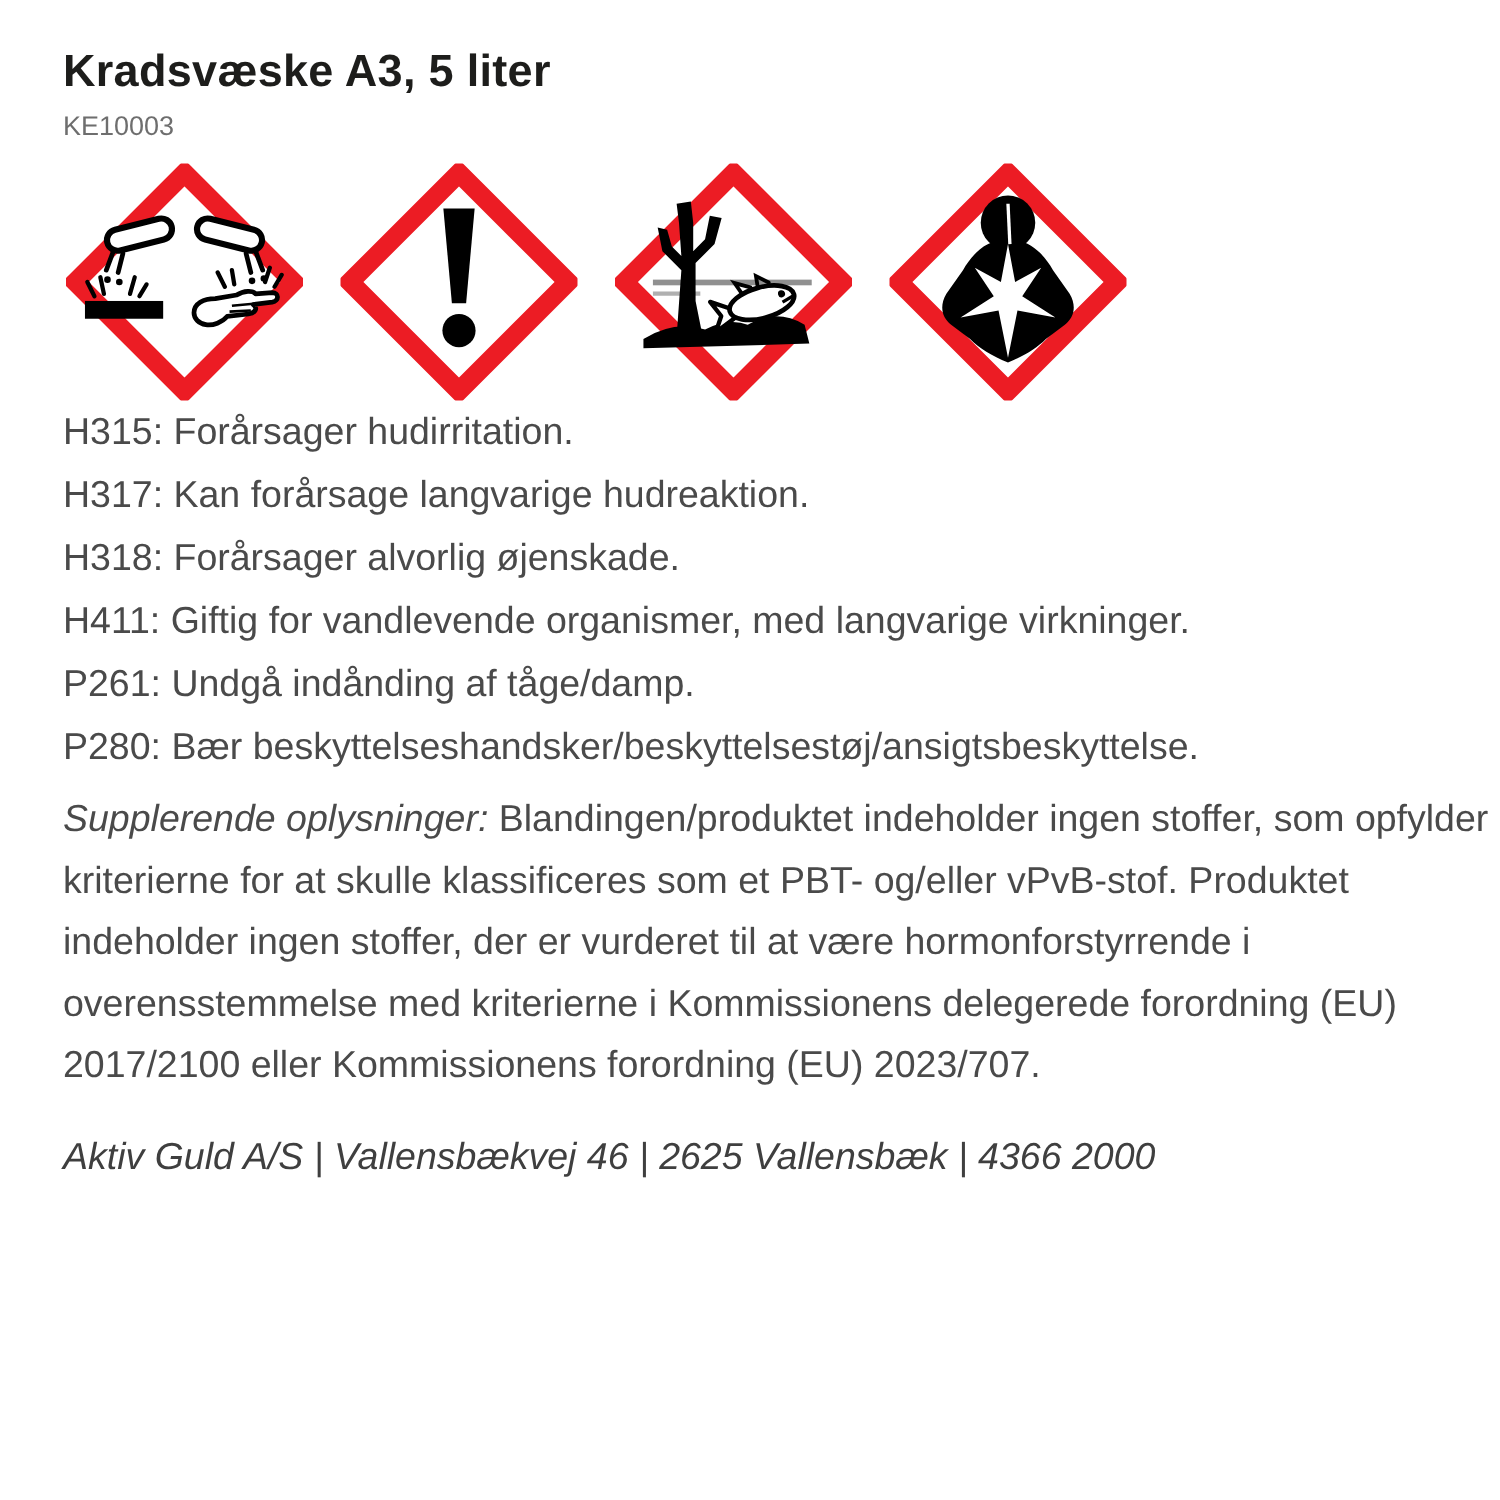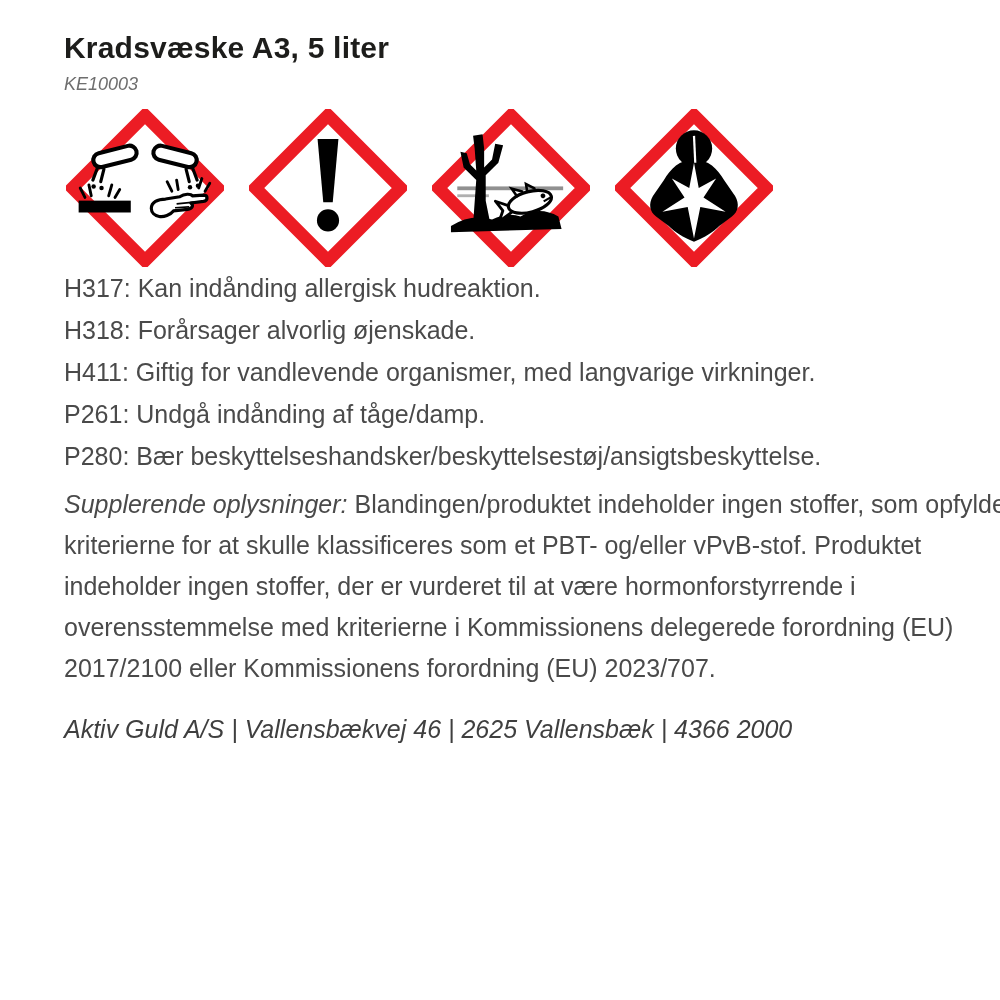--- a/index.html
+++ b/index.html
@@ -7,37 +7,36 @@
     padding: 0;
     background: #ffffff;
     font-family: "Liberation Sans", sans-serif;
   }
   .sheet {
     position: relative;
     width: 1000px;
     height: 1000px;
     background: #ffffff;
     box-sizing: border-box;
-    padding: 30px 40px 0 64px;
+    padding: 30px 40px 0 42px;
     overflow: hidden;
   }
   .product-title {
     margin: 0;
     font-size: 30px;
     line-height: 36px;
     font-weight: 700;
     color: #1d1d1b;
     letter-spacing: 0.2px;
   }
   .product-code {
     margin-top: 7px;
     font-size: 18px;
     line-height: 22px;
     color: #6e6e6e;
-    font-style: italic;
   }
   .picto-row {
     display: flex;
     gap: 25px;
     margin-top: 14px;
     margin-left: 2px;
   }
   .picto-row svg { display: block; }
   .signal-word {
     margin-top: 20px;
@@ -126,21 +125,22 @@
       <circle cx="50" cy="25" r="11.5" fill="#000000"></circle>
       <path d="M50,32 C41,32 35,38 31,45 L24,55 C21,60 22,65 26,68 L34,74 C38,78 43,81 50,84 C57,81 62,78 66,74 L74,68 C78,65 79,60 76,55 L69,45 C65,38 59,32 50,32 Z" fill="#000000"></path>
       <polygon points="50,34 53,50 64,44 56,56 70,65 54,62 50,82 46,62 30,65 44,56 36,44 47,50" fill="#ffffff"></polygon>
       <path d="M50,17 L50.8,34" stroke="#ffffff" stroke-width="1.4" fill="none"></path>
     </svg>
 
   </div>
 
 
   <div>
-    <div class="statement">H317: Kan indånding allergisk hudreaktion.</div>
+    <div class="statement">H315: Forårsager hudirritation.</div>
+    <div class="statement">H317: Kan forårsage langvarige hudreaktion.</div>
     <div class="statement">H318: Forårsager alvorlig øjenskade.</div>
     <div class="statement">H411: Giftig for vandlevende organismer, med langvarige virkninger.</div>
     <div class="statement">P261: Undgå indånding af tåge/damp.</div>
     <div class="statement">P280: Bær beskyttelseshandsker/beskyttelsestøj/ansigtsbeskyttelse.</div>
   </div>
 
   <p class="supplementary">
     <em class="supp-label">Supplerende oplysninger:</em>
     <span>Blandingen/produktet indeholder ingen stoffer, som opfylder kriterierne for at skulle klassificeres som et PBT- og/eller vPvB-stof. Produktet indeholder ingen stoffer, der er vurderet til at være hormonforstyrrende i overensstemmelse med kriterierne i Kommissionens delegerede forordning (EU) 2017/2100 eller Kommissionens forordning (EU) 2023/707.</span>
   </p>

